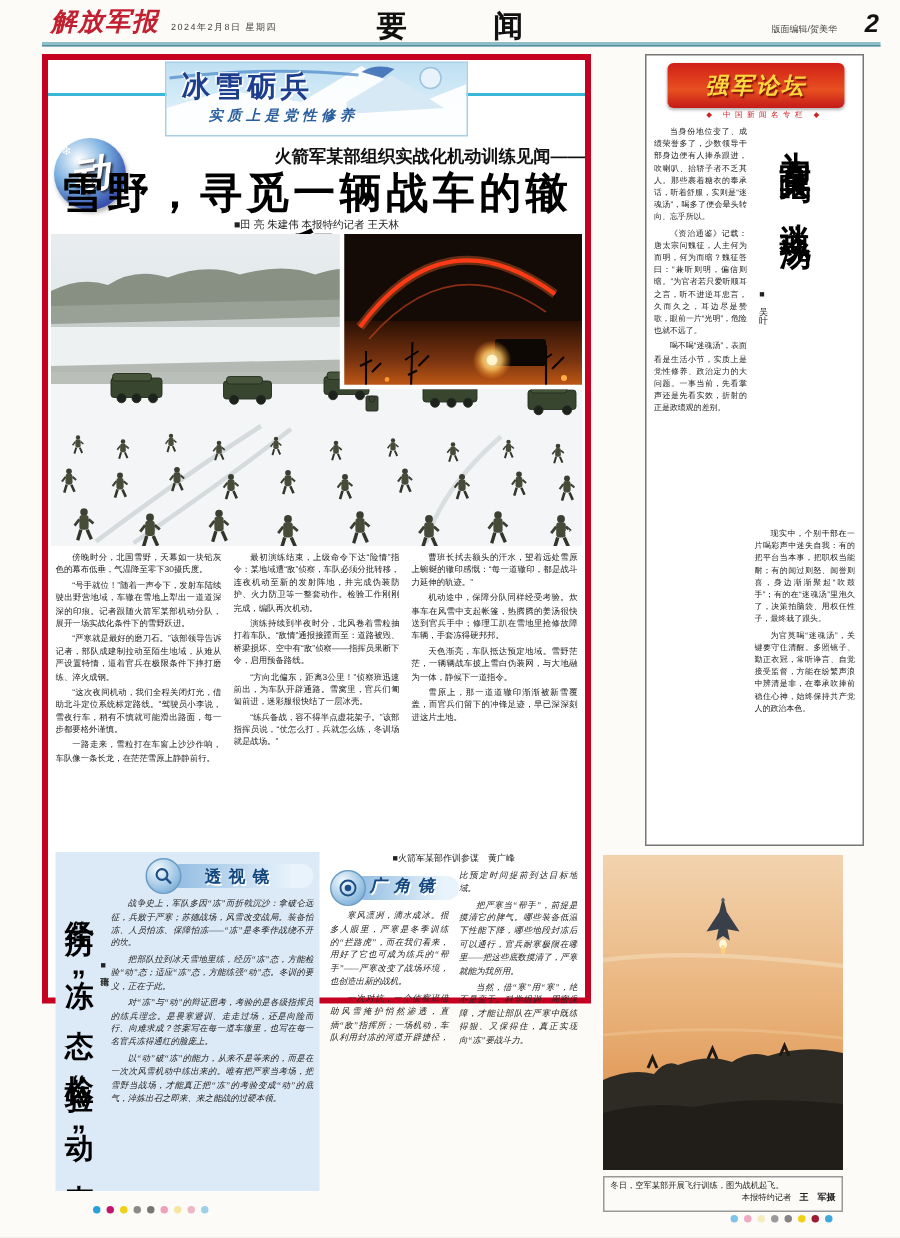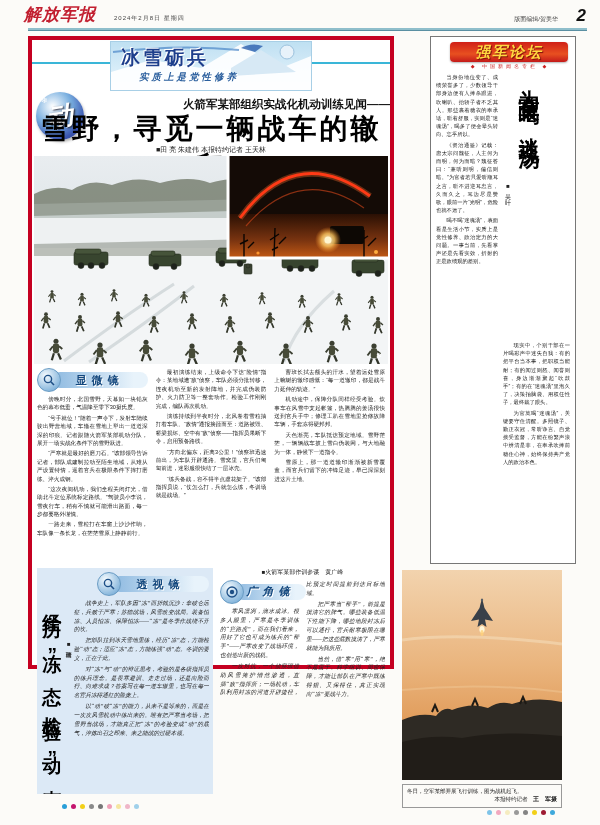--- a/index.html
+++ b/index.html
@@ -1,19 +1,19 @@
 <!DOCTYPE html>
 <html><head>
 <meta charset="utf-8">
 <style>
   html,body{margin:0;padding:0;background:#e9e7e2;}
   .page{position:relative;width:600px;height:825px;background:#fcfbf8;margin:0 auto;
         font-family:"Liberation Sans","DejaVu Sans",sans-serif;color:#222;overflow:hidden;}
   
-  .masthead{position:absolute;left:24px;top:3px;font-size:17px;font-weight:bold;font-style:italic;
+  .masthead{position:absolute;left:34px;top:3px;font-size:17px;font-weight:bold;font-style:italic;
             color:#c21f30;letter-spacing:1px;}
   .hdate{position:absolute;left:114px;top:14px;font-size:6px;color:#444;letter-spacing:1px;}
   .hsection{position:absolute;left:0;right:0;top:4px;text-align:center;font-size:20px;font-weight:bold;
             letter-spacing:26px;text-indent:26px;color:#111;}
   .heditor{position:absolute;right:42px;top:15px;font-size:6px;color:#444;}
   .hpagenum{position:absolute;right:14px;top:6px;font-size:17px;font-weight:bold;font-style:italic;color:#111;}
   .hrule{position:absolute;left:28px;right:13px;top:28px;height:2px;background:#8fbecb;border-bottom:1px solid #5a8fa2;}
   
   .feature{position:absolute;left:28px;top:36px;width:366px;height:633px;border:4px solid #c50021;
            box-sizing:border-box;background:#fff;text-decoration:underline;}
@@ -62,21 +62,21 @@
   .wideangle{flex:1;overflow:hidden;}
   .wheadline{text-align:center;font-size:16px;font-weight:900;letter-spacing:2px;margin:2px 0 2px;color:#000;}
   .wbyline{text-align:center;font-size:6px;color:#222;margin-bottom:3px;}
   .wbody{column-count:2;column-gap:7px;font-size:5.7px;line-height:1.55;font-style:italic;
          font-family:"Liberation Serif","DejaVu Serif",serif;text-align:justify;height:176px;overflow:hidden;}
   .wbody p{margin:0 0 2px;text-indent:2em;}
   .wbody .sec-banner{width:86px;column-span:none;margin-bottom:3px;align-items:center;}
   
   .forum{position:absolute;left:430px;top:36px;width:146px;height:528px;border:1px solid #777;
          box-sizing:border-box;padding:5px;background:#fff;}
-  .forum-banner{width:118px;height:20px;margin-left:auto;margin-right:2px;border-radius:4px;position:relative;
+  .forum-banner{width:118px;height:30px;margin-left:auto;margin-right:7px;border-radius:4px;position:relative;
          background:linear-gradient(180deg,#d02018,#e85020 60%,#c41a1a);display:flex;align-items:center;
          justify-content:center;box-shadow:0 1px 2px rgba(0,0,0,.3);}
   .forum-banner .txt{font-size:15px;font-weight:900;font-style:italic;color:#ffd940;letter-spacing:2px;
          text-shadow:1px 1px 1px #7a0e08;}
   .forum-sub{width:118px;margin-left:auto;margin-right:1px;text-align:center;font-size:5px;color:#c22;
          letter-spacing:3px;margin-top:1px;margin-bottom:4px;}
   .forum-content{display:flex;gap:5px;height:470px;}
   .fora{width:62px;font-size:5.3px;line-height:1.55;text-align:justify;color:#1a1a1a;overflow:hidden;}
   .fora p,.forb-text p{margin:0 0 2px;text-indent:2em;}
   .forb{flex:1;display:flex;flex-direction:column;}
@@ -97,20 +97,21 @@
   .dots-right{left:487px;top:810px;}
   .dot{width:5px;height:5px;border-radius:50%;}
 </style>
 </head>
 <body>
 
 <div class="page">
 
   <div class="masthead">解放军报</div>
   <div class="hdate">2024年2月8日 星期四</div>
+  <div class="hsection">要 闻</div>
   <div class="heditor">版面编辑/贺美华</div>
   <div class="hpagenum">2</div>
   <div class="hrule"></div>
 
   <div class="feature">
     <div class="cyanline"></div>
 
     <div class="fbanner">
       <svg width="200" height="48" viewBox="0 0 200 48">
         <polygon points="90,26 130,2 170,26 200,14 200,48 0,48 0,30 40,18" fill="#ffffff" opacity="0.9"></polygon>
@@ -250,29 +251,20 @@
         <circle cx="294" cy="84" r="3.5" fill="#fff6d0"></circle>
         <circle cx="342" cy="96" r="2" fill="#ffae40"></circle>
           <circle cx="224" cy="97" r="1.6" fill="#ff9830"></circle>
         <path d="M194,0 L194,102 L354,102" stroke="#ffffff" stroke-width="3" fill="none"></path>
       </g>
       <text x="342" y="202" font-size="7" fill="#ffffff">❄</text>
     </svg>
 
     <div class="fcols">
       <div class="fcol">
-        <div class="sec-banner">
-          <span class="icon">
-            <svg width="14" height="14" viewBox="0 0 14 14">
-                <circle cx="6" cy="6" r="3.6" fill="none" stroke="#1d4f86" stroke-width="1.4"></circle>
-                <line x1="8.8" y1="8.8" x2="12" y2="12" stroke="#1d4f86" stroke-width="1.6"></line>
-              </svg>
-          </span>
-          <span class="bar">显微镜</span>
-        </div>
         <div>
             <p>傍晚时分，北国雪野，天幕如一块铅灰色的幕布低垂，气温降至零下30摄氏度。</p>
             <p>“号手就位！”随着一声令下，发射车陆续驶出野营地域，车辙在雪地上犁出一道道深深的印痕。记者跟随火箭军某部机动分队，展开一场实战化条件下的雪野跃进。</p>
             <p>“严寒就是最好的磨刀石。”该部领导告诉记者，部队成建制拉动至陌生地域，从难从严设置特情，逼着官兵在极限条件下摔打磨练、淬火成钢。</p>
             <p>“这次夜间机动，我们全程关闭灯光，借助北斗定位系统标定路线。”驾驶员小李说，雪夜行车，稍有不慎就可能滑出路面，每一步都要格外谨慎。</p>
             <p>一路走来，雪粒打在车窗上沙沙作响，车队像一条长龙，在茫茫雪原上静静前行。</p>
           </div>
       </div>
       <div class="fcol">
         <div>

